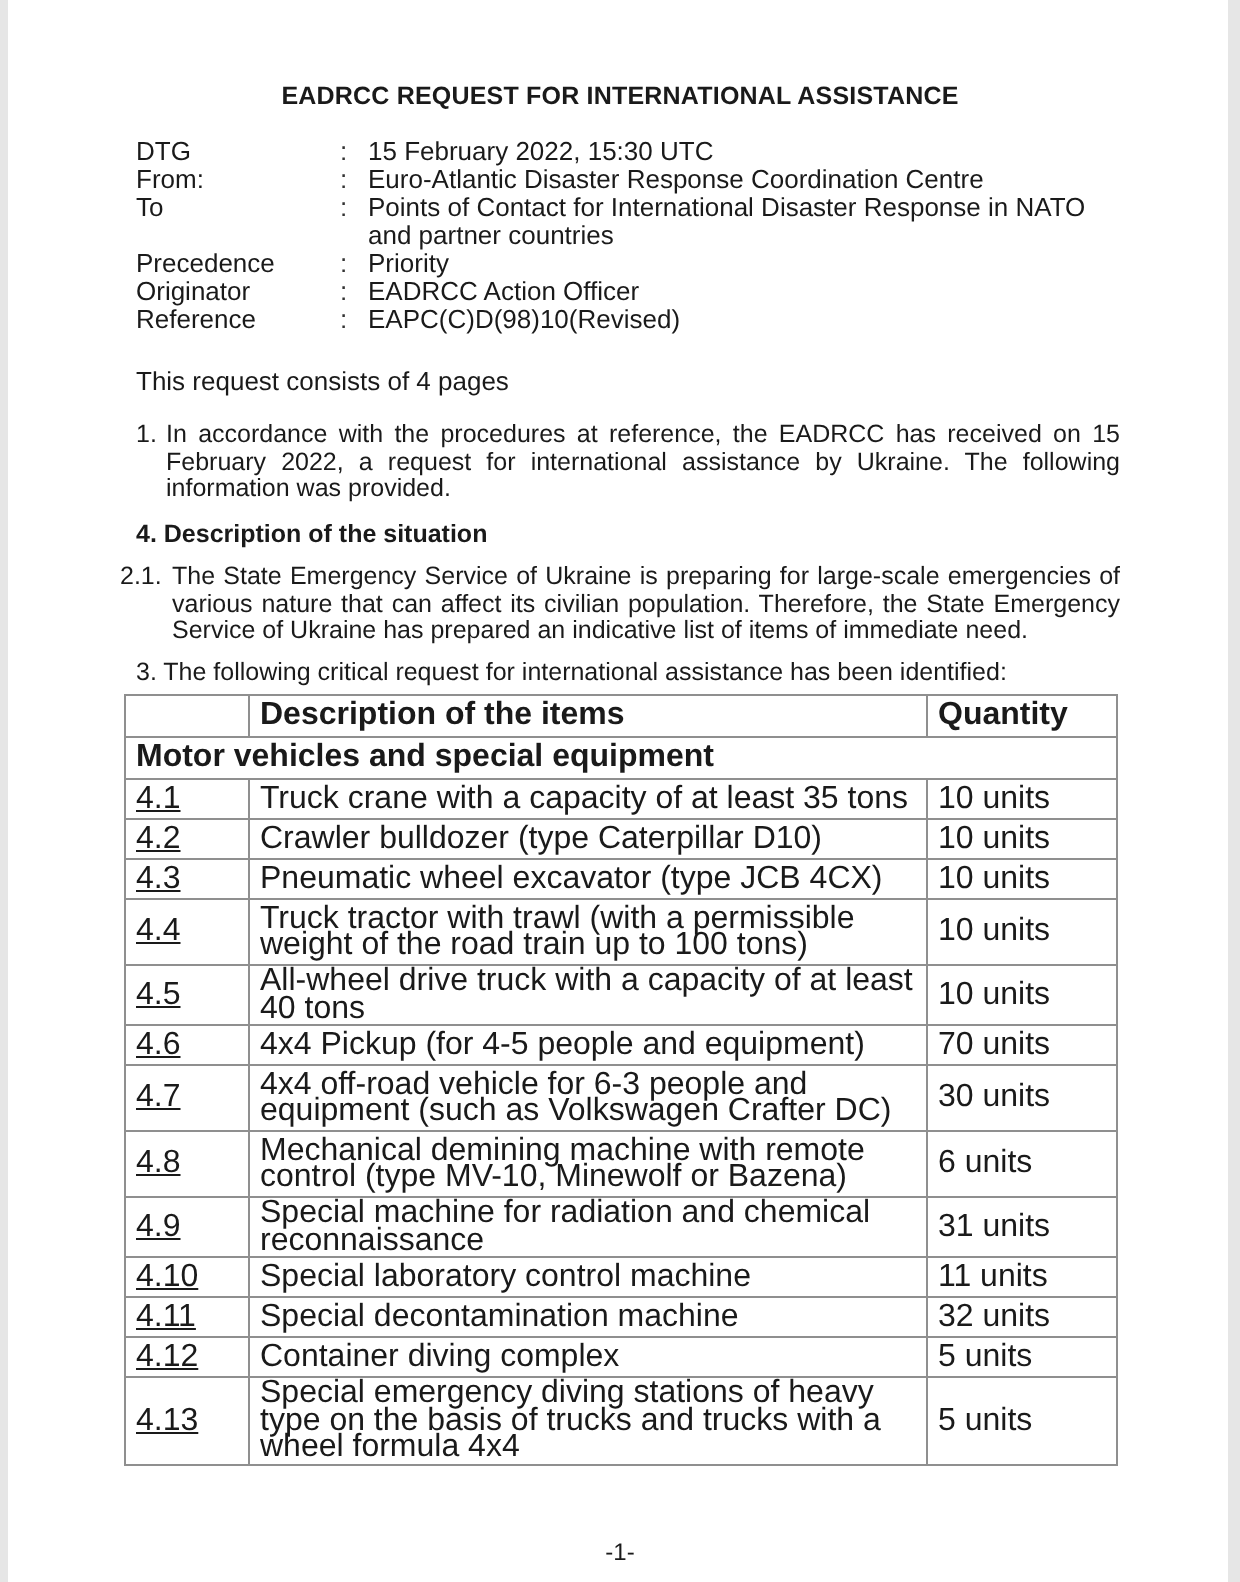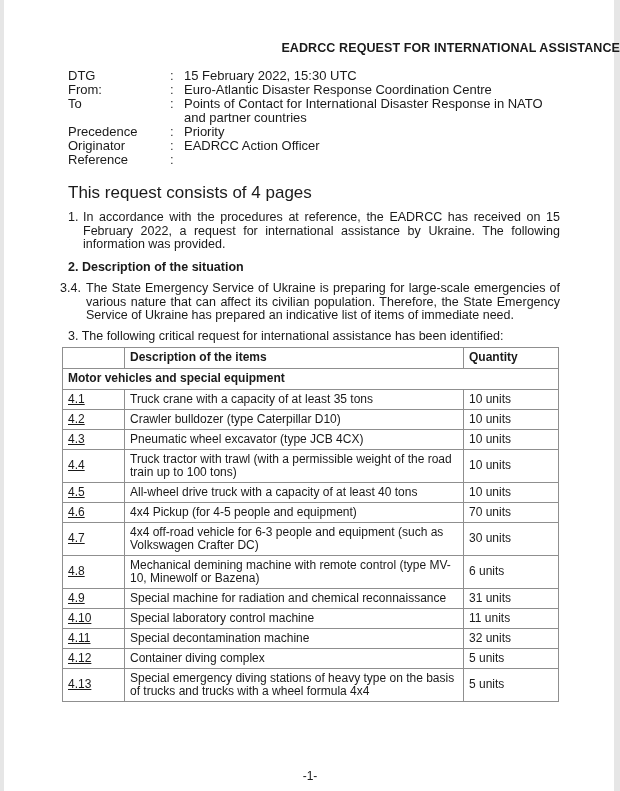--- a/index.html
+++ b/index.html
@@ -8,40 +8,40 @@
     background: #e6e6e6;
     font-family: "Liberation Sans", sans-serif;
     color: #1a1a1a;
   }
   .page {
     position: absolute; left: 4px; top: 0; width: 610px; height: 791px;
     background: #ffffff;
   }
   .title {
     position: absolute; top: 41px; left: 0; width: 620px;
-    text-align: right; font-weight: bold; font-size: 12.5px; letter-spacing: 0.1px;
+    text-align: center; font-weight: bold; font-size: 12.5px; letter-spacing: 0.1px;
   }
   .hdr { position: absolute; left: 68px; top: 69px; font-size: 13px; line-height: 14px; }
   .hdr-row { display: flex; }
   .hdr-key { width: 102px; }
   .hdr-colon { width: 14px; text-align: left; color:#333; }
   .hdr-val { width: 380px; }
-  .pages-note { position: absolute; left: 68px; top: 183px; font-size: 17px; }
+  .pages-note { position: absolute; left: 68px; top: 183px; font-size: 13px; }
   .para { position: absolute; font-size: 12.5px; line-height: 13.5px; text-align: justify; }
   .p1 { left: 68px; top: 211px; width: 492px; }
   .p1 .num { position: absolute; left: 0; }
   .p1 .body { margin-left: 15px; }
   .h2 { left: 68px; top: 261px; font-weight: bold; }
   .p21 { left: 60px; top: 282px; width: 500px; }
   .p21 .num { position: absolute; left: 0; }
   .p21 .body { margin-left: 26px; text-indent: -16px; padding-left: 0; }
   .h3 { left: 68px; top: 330px; font-weight: normal; width: 500px; }
   table.items {
     position: absolute; left: 62px; top: 347px; width: 497px;
-    border-collapse: collapse; font-size: 12px;
+    border-collapse: collapse; font-size: 16px;
   }
   table.items td, table.items th {
     border: 1px solid #8f8f8f; padding: 1px 5px; line-height: 13.5px;
     text-align: left; vertical-align: middle;
   }
   table.items th { font-weight: bold; height: 18px; }
   table.items td { height: 17px; }
   table.items td.c1 { width: 51px; text-decoration: underline; }
   table.items td.c3 { width: 84px; }
   table.items tr.tall td { height: 30px; }
@@ -77,34 +77,35 @@
     <span class="hdr-val">Priority</span>
   </div>
   <div class="hdr-row">
     <span class="hdr-key">Originator</span>
     <span class="hdr-colon">:</span>
     <span class="hdr-val">EADRCC Action Officer</span>
   </div>
   <div class="hdr-row">
     <span class="hdr-key">Reference</span>
     <span class="hdr-colon">:</span>
+    <span class="hdr-val">EAPC(C)D(98)10(Revised)</span>
   </div>
 </div>
 
 <div class="pages-note">This request consists of 4 pages</div>
 
 <div class="para p1">
   <span class="num">1.</span>
   <div class="body">In accordance with the procedures at reference, the EADRCC has received on 15 February 2022, a request for international assistance by Ukraine. The following information was provided.</div>
 </div>
 
-<div class="para h2">2.  Description of the situation</div>
+<div class="para h2">4.  Description of the situation</div>
 
 <div class="para p21">
-  <span class="num">3.4.</span>
+  <span class="num">2.1.</span>
   <div class="body" style="margin-left:26px;text-indent:0;">The State Emergency Service of Ukraine is preparing for large-scale emergencies of various nature that can affect its civilian population. Therefore, the State Emergency Service of Ukraine has prepared an indicative list of items of immediate need.</div>
 </div>
 
 <div class="para h3">3.  The following critical request for international assistance has been identified:</div>
 
 <table class="items">
   <thead>
     <tr>
       <th class="c1"></th>
       <th>Description of the items</th>

